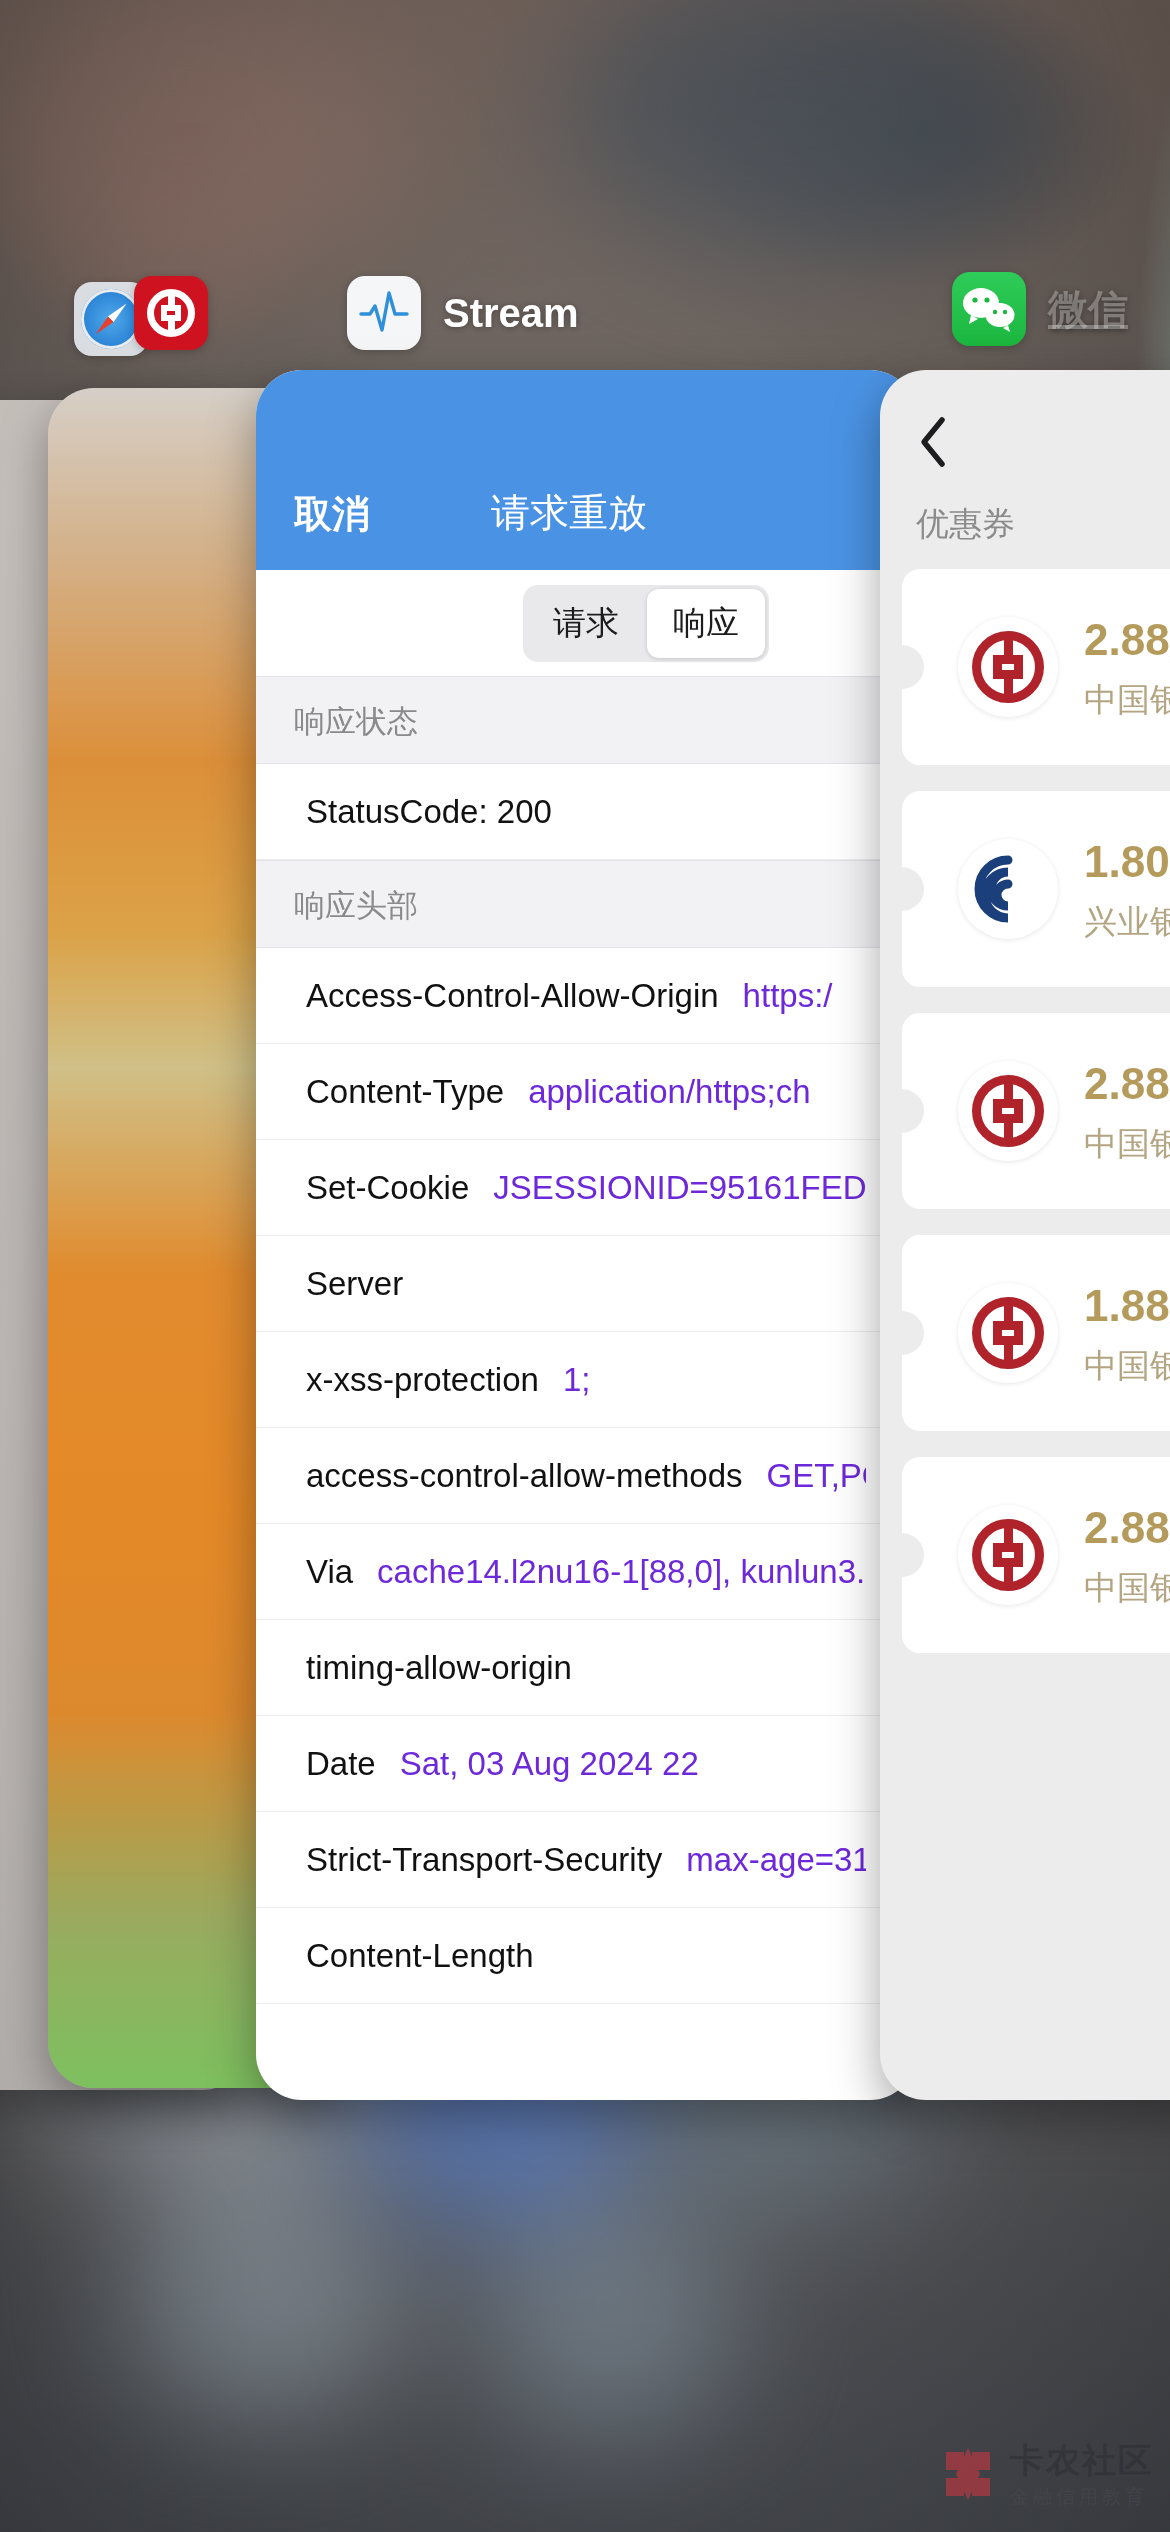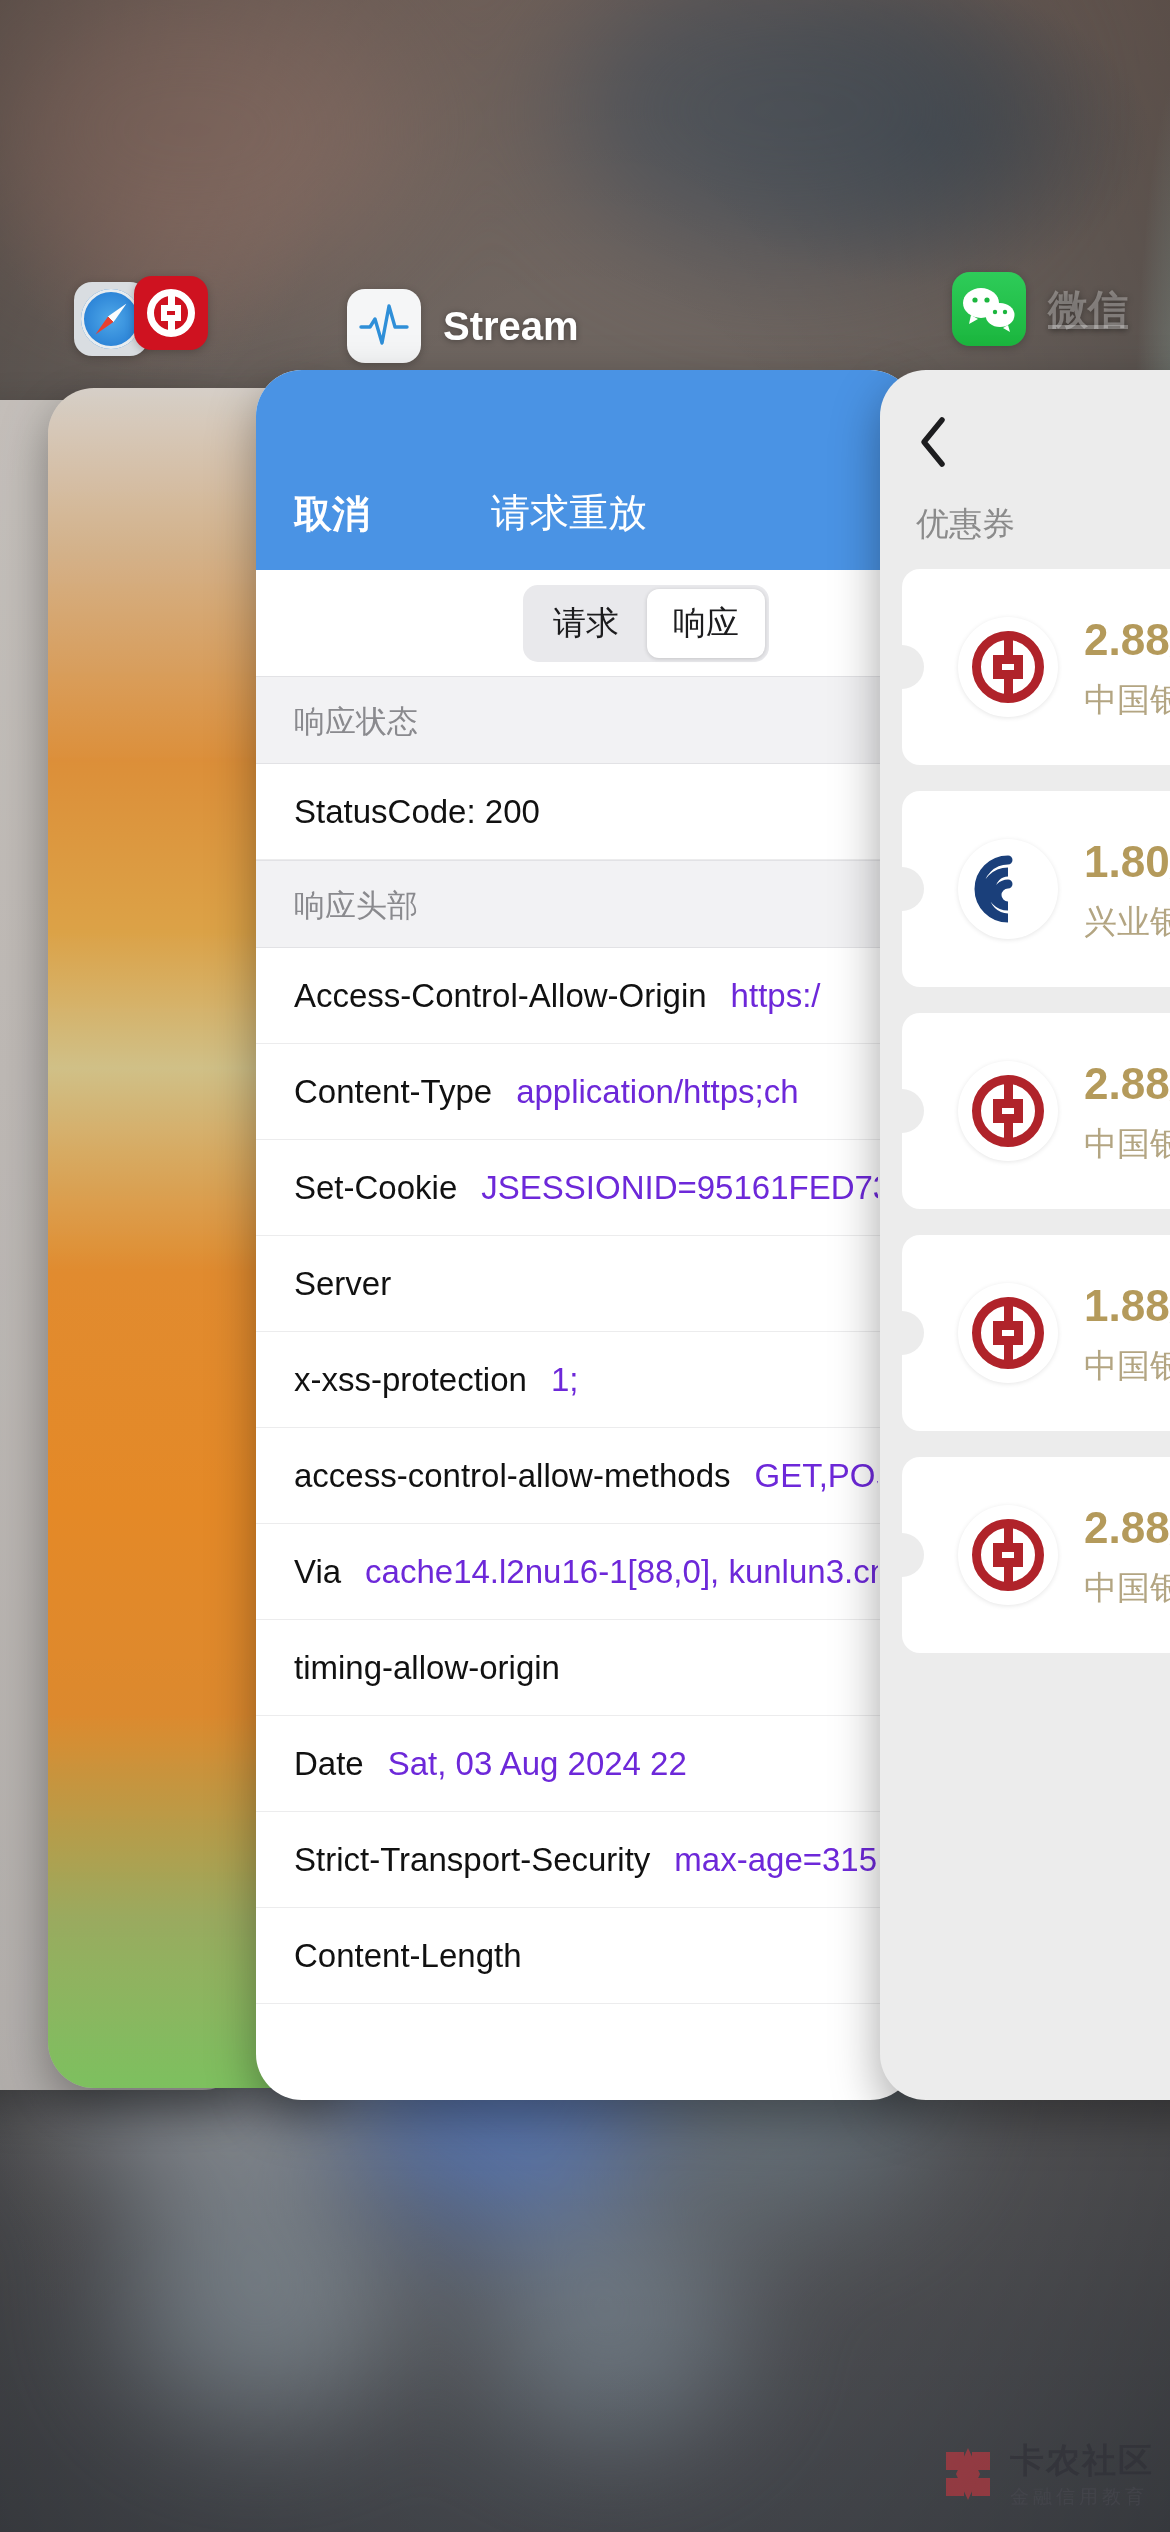--- a/index.html
+++ b/index.html
@@ -137,21 +137,21 @@
   }
   .seg .opt.on { background: #ffffff; box-shadow: 0 1px 4px rgba(0,0,0,.16); font-weight: 500; }
 
   .sec-head {
     background: #f2f2f4; color: #8a8a8e; font-size: 31px;
     padding: 24px 38px 20px 38px; border-top: 1px solid #e2e2e5;
     border-bottom: 1px solid #e2e2e5;
   }
   .kv {
     display: flex; align-items: center; gap: 24px;
-    padding: 26px 38px; border-bottom: 1px solid #ececed;
+    padding: 26px 50px; border-bottom: 1px solid #ececed;
     font-size: 33px; color: #111; background: #fff;
     min-height: 96px; white-space: nowrap;
   }
   .kv .k { flex: none; color: #111; }
   .kv .v { color: #6d28d9; overflow: hidden; }
   .kv.right { justify-content: flex-start; }
   .kv.right .v { text-align: right; }
 
   
   #card-coupon {
@@ -216,21 +216,21 @@
   <div class="app-chip" style="left:134px; top:18px;">
     <div class="icon-sq ic-boc">
       <div class="boc-mark">
           <div class="ring"></div>
           <div class="bar"></div>
           <div class="box"></div>
         </div>
     </div>
   </div>
 
-  <div class="app-chip" style="left:347px; top:31px;">
+  <div class="app-chip" style="left:347px; top:18px;">
     <div class="icon-sq ic-stream">
       <svg width="56" height="56" viewBox="0 0 56 56" aria-hidden="true">
         <polyline points="5,29 14,29 19,21 26,45 33,8 39,29 51,29" fill="none" stroke="#2f8fd8" stroke-width="3.4" stroke-linecap="round" stroke-linejoin="round"></polyline>
       </svg>
     </div>
     <span class="label">Stream</span>
   </div>
 
   <div class="app-chip dim" style="left:952px; top:14px;">
     <div class="icon-sq ic-wechat">

